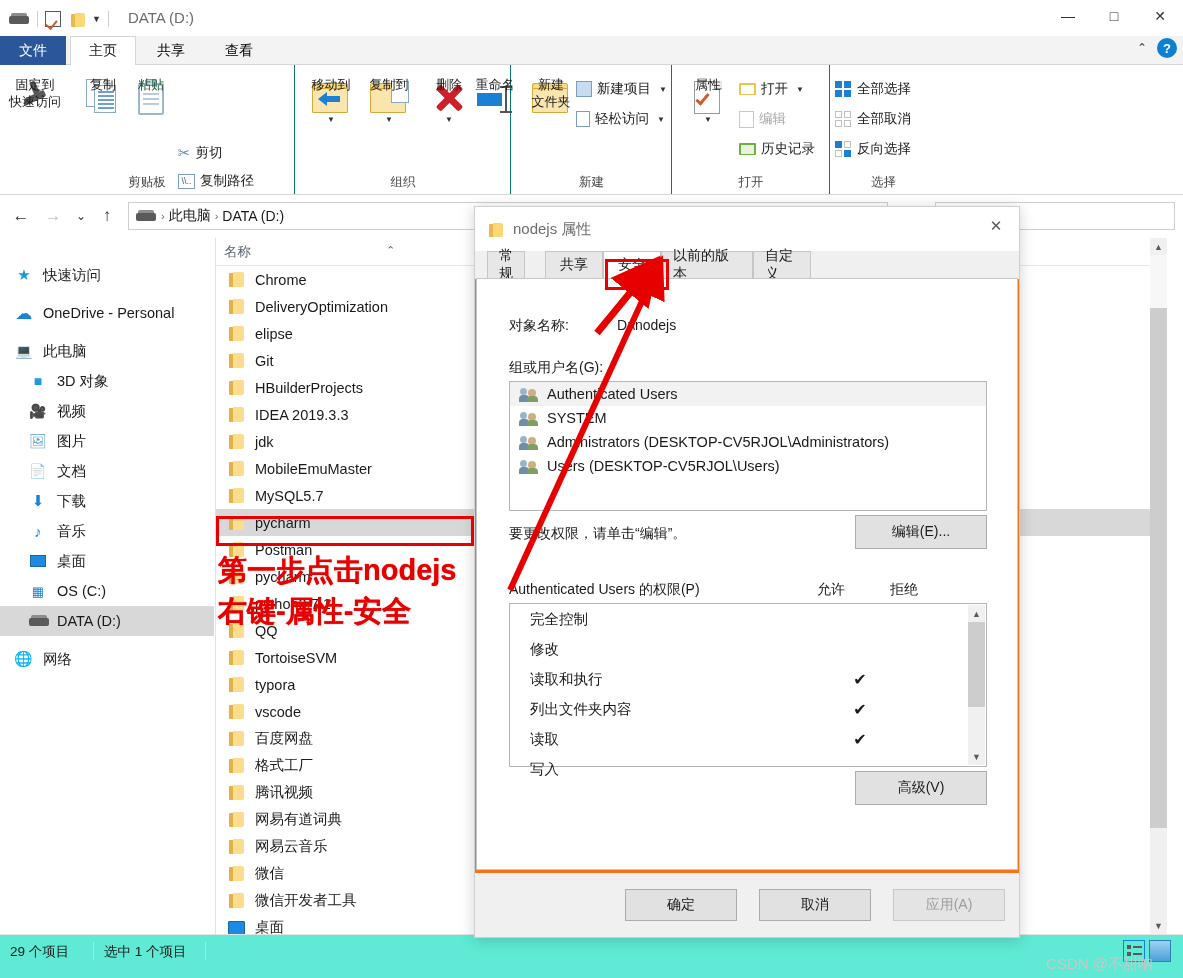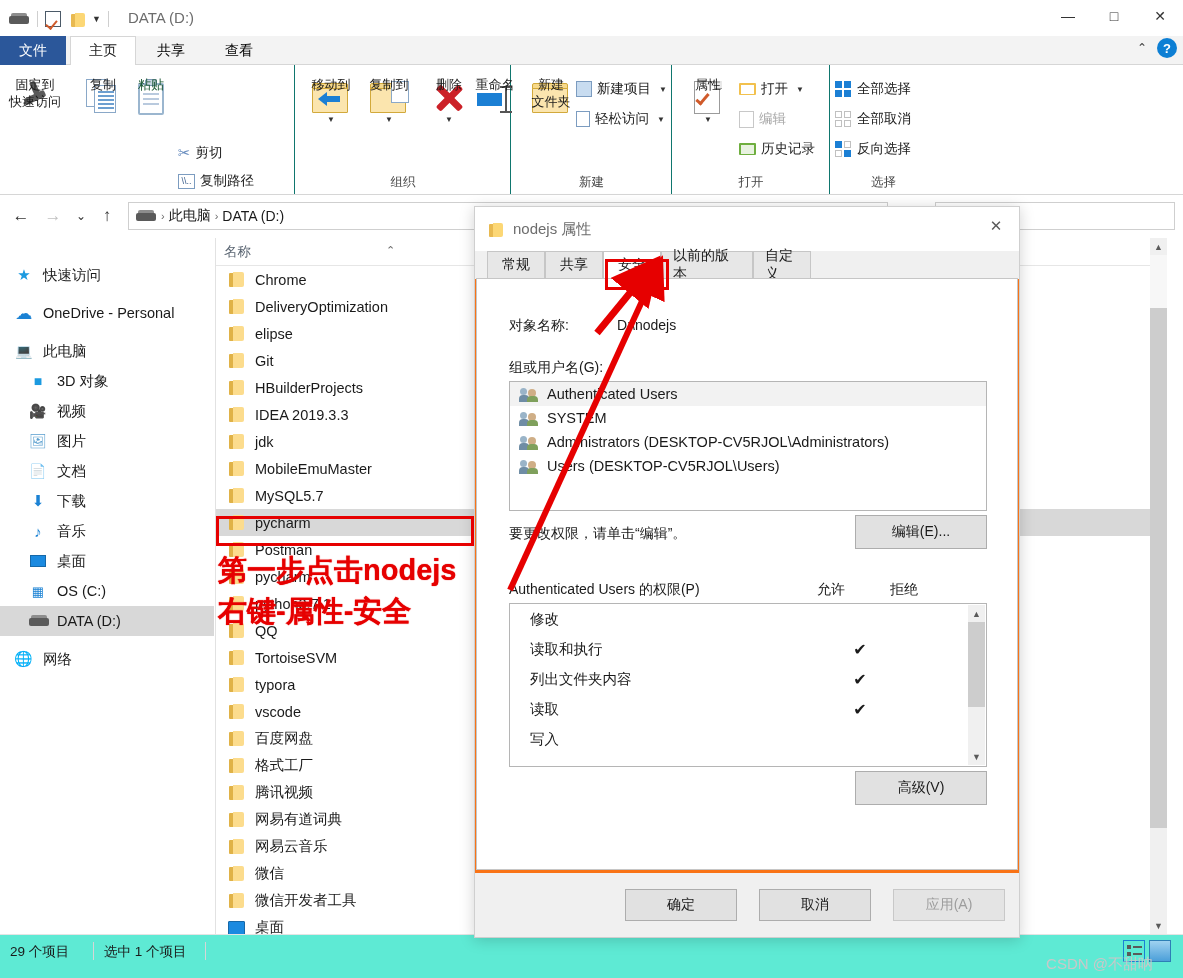--- a/index.html
+++ b/index.html
@@ -260,20 +260,21 @@
       <span>剪切</span>
     </div>
     <div class="smbtn" style="left:178px;top:104px">
       <span style="display:inline-block;width:17px;height:15px;border:1px solid #7c9cc0;font-size:9px;color:#3c5f8c;text-align:center;line-height:13px">\\..</span>
       <span>复制路径</span>
     </div>
     <div class="smbtn dim" style="left:178px;top:132px">
       <span style="display:inline-block;width:14px;height:16px;border:1px solid #c8c8c8;background:#f0f0f0"></span>
       <span>粘贴快捷方式</span>
     </div>
+    <div class="glabel">剪贴板</div>
   </div>
 
   <div class="rgroup" style="left:296px;width:215px">
     <div class="bigbtn" style="left:4px">
       <div class="ic">
           <span class="foldbig">
             <span class="back"></span>
             <span class="front"></span>
             <span class="arrowleft"></span>
             <span class="arrowleft-bar"></span>
@@ -696,21 +697,21 @@
   <div class="dlg-title">
     <span class="fold-icon">
         <span class="f1"></span>
         <span class="f2"></span>
       </span>
     <span class="t">nodejs 属性</span>
     <span class="dlg-close">✕</span>
   </div>
 
   <div class="dlg-tabs">
-    <div class="dtab" style="left:12px;width:58px">常规</div>
+    <div class="dtab" style="left:12px;width:38px">常规</div>
     <div class="dtab" style="left:70px;width:58px">共享</div>
     <div class="dtab act" style="left:128px;width:58px">安全</div>
     <div class="dtab" style="left:186px;width:92px">以前的版本</div>
     <div class="dtab" style="left:278px;width:58px">自定义</div>
   </div>
 
   <div class="dlg-body">
     <span class="lbl" style="left:32px;top:38px">对象名称:</span>
     <span class="lbl" style="left:140px;top:38px">D:\nodejs</span>
 
@@ -755,20 +756,25 @@
     </div>
 
     <span class="lbl" style="left:32px;top:246px">要更改权限，请单击“编辑”。</span>
     <div class="btn" style="position:absolute;left:378px;top:236px;width:132px;height:34px">编辑(E)...</div>
 
     <span class="lbl" style="left:32px;top:302px">Authenticated Users 的权限(P)</span>
     <span class="lbl" style="left:340px;top:302px">允许</span>
     <span class="lbl" style="left:413px;top:302px">拒绝</span>
 
     <div class="permbox" style="left:32px;top:324px;width:478px;height:164px">
+      <div class="prow">
+          <span class="pname">完全控制</span>
+          <span class="pchk"></span>
+          <span class="pchk"></span>
+        </div>
       <div class="prow">
           <span class="pname">修改</span>
           <span class="pchk"></span>
           <span class="pchk"></span>
         </div>
       <div class="prow">
           <span class="pname">读取和执行</span>
           <span class="pchk">✔</span>
           <span class="pchk"></span>
         </div>

